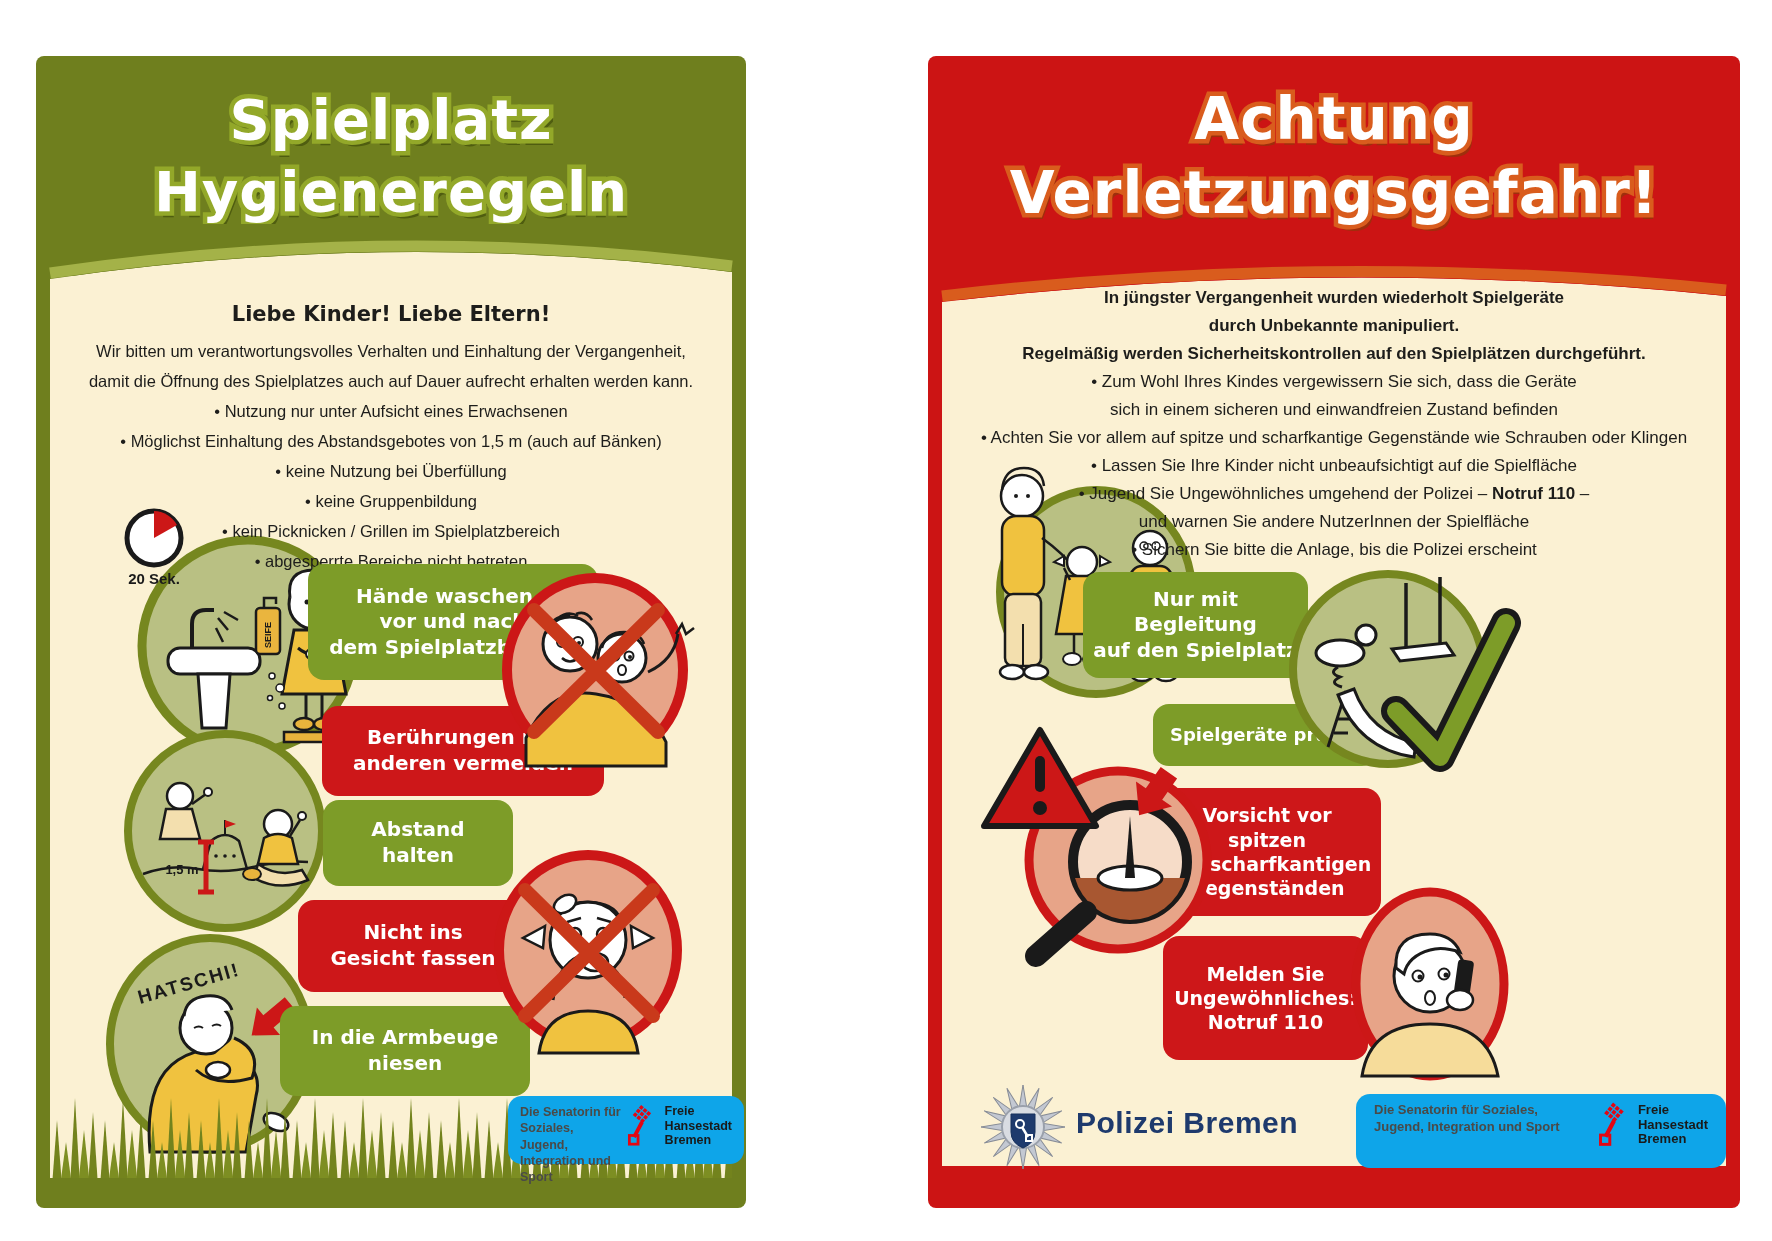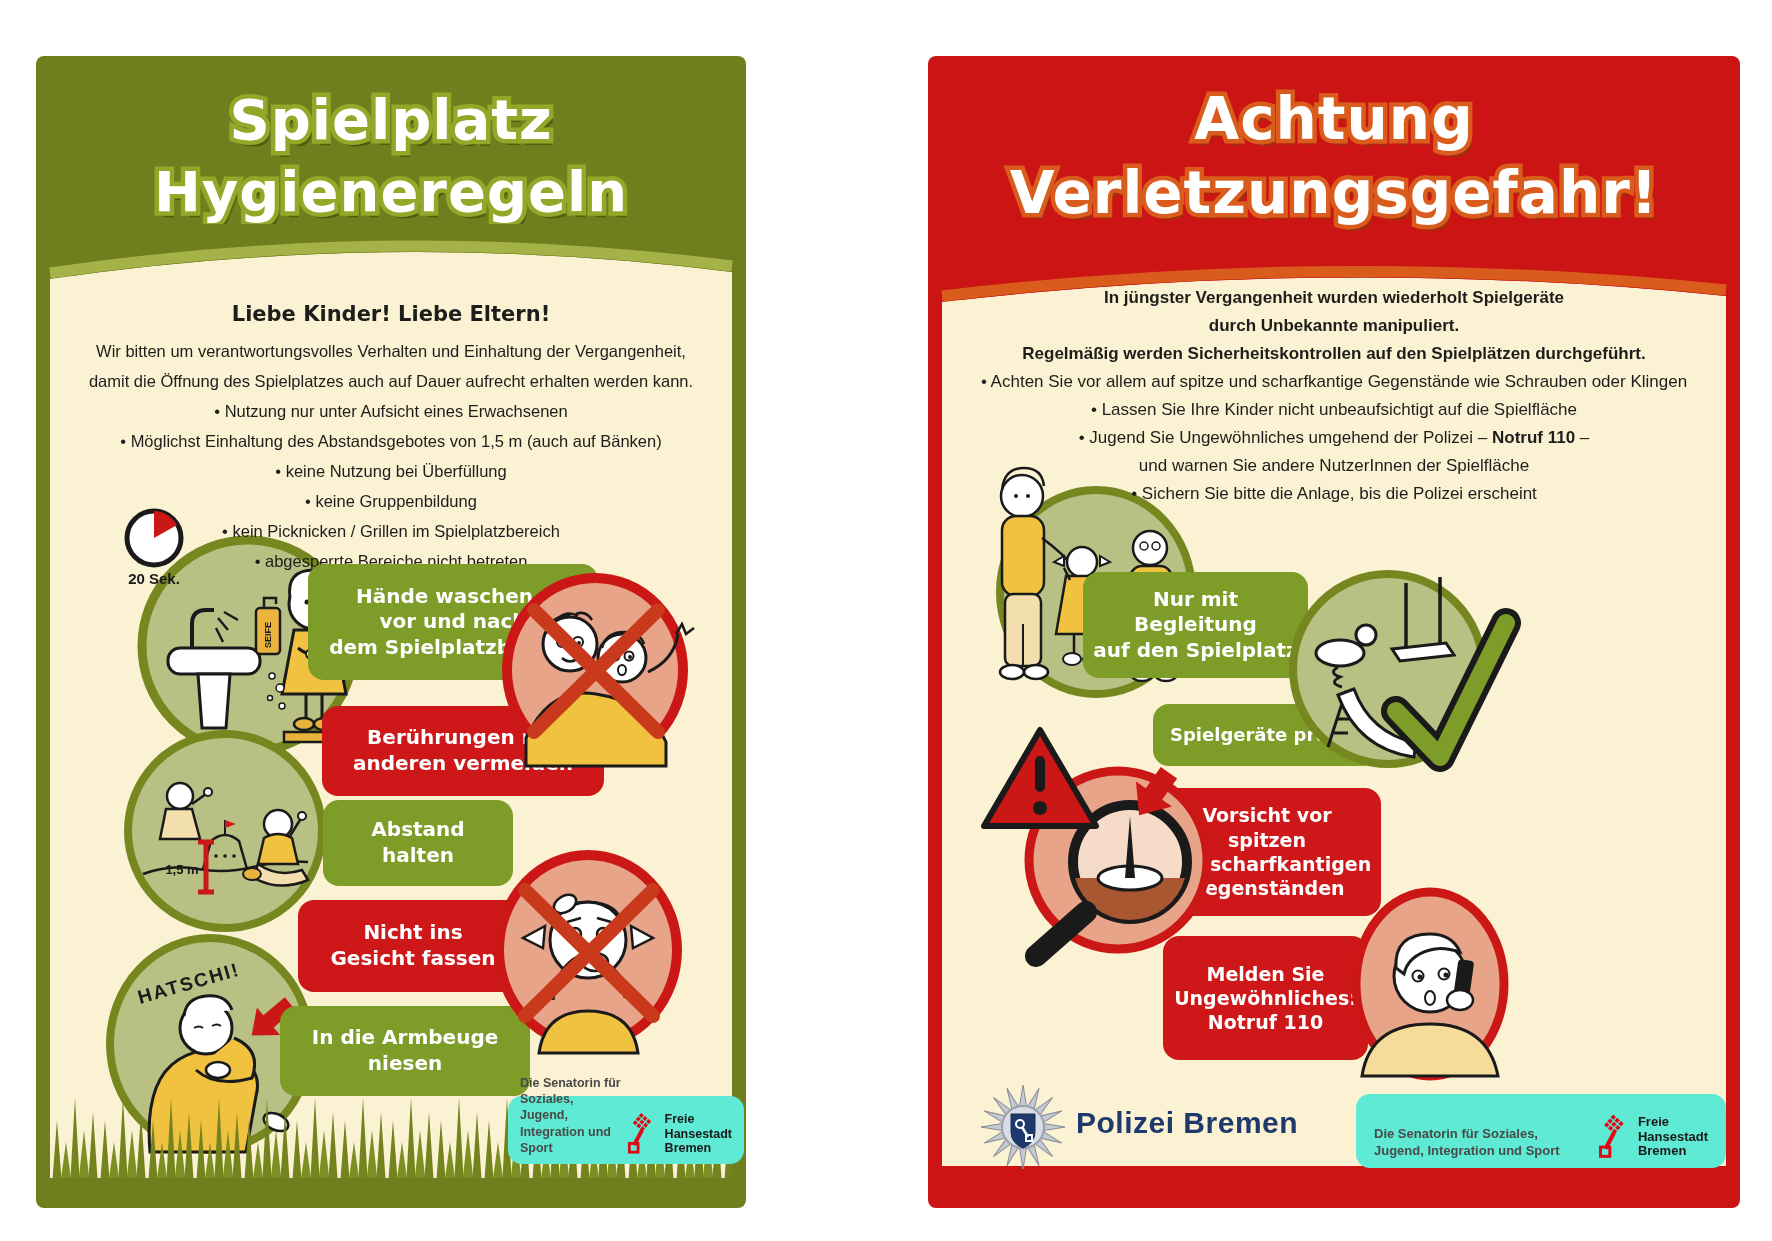--- a/index.html
+++ b/index.html
@@ -26,21 +26,21 @@
   .bullets div{line-height:30px;}
   .boldline{font-weight:bold;white-space:pre-line;}
   .preline{white-space:pre-line;}
   .pill{position:absolute;display:flex;align-items:center;justify-content:center;text-align:center;
     white-space:pre-line;color:#fff;font-family:"DejaVu Sans",sans-serif;font-weight:bold;
     border-radius:16px;line-height:1.28;z-index:3;padding:0 8px;box-sizing:border-box;}
   .pill.green{background:#7d9c28;}
   .pill.red{background:#cd1719;}
   .figure{position:absolute;z-index:2;}
   .figure.top{z-index:4;}
-  .footerbox{position:absolute;background:#5eead4;border-radius:14px;display:flex;align-items:flex-end;
+  .footerbox{position:absolute;background:#0ea5e9;border-radius:14px;display:flex;align-items:flex-start;
     justify-content:space-between;z-index:5;box-sizing:border-box;}
   .senator{font-size:12.5px;font-weight:bold;color:#4a4a48;line-height:1.3;}
   .bremen-wrap{display:flex;align-items:center;gap:8px;}
   .bremen-text{font-size:12.5px;font-weight:bold;color:#1a1a1a;line-height:1.15;white-space:pre-line;}
   .polizei-label{position:absolute;font-size:30px;font-weight:bold;color:#1e3a6d;z-index:5;letter-spacing:0.5px;}
   svg{overflow:visible;}
 </style>
 </head>
 <body>
 
@@ -247,20 +247,22 @@
     <svg class="curve" style="top:196px;height:56px;" viewBox="0 0 784 56" preserveAspectRatio="none">
       <path d="M0,50 Q392,4 784,44 L784,56 L0,56 Z" fill="#fbf1d3"></path>
       <path d="M0,0 H784 V44 Q392,4 0,50 Z" fill="#cc1414"></path>
       <path d="M0,44 Q392,-2 784,38" fill="none" stroke="#d95c1d" stroke-width="11"></path>
     </svg>
 
     <div class="bodytext">
       <div class="boldline">In jüngster Vergangenheit wurden wiederholt Spielgeräte
 durch Unbekannte manipuliert.</div>
       <div class="boldline">Regelmäßig werden Sicherheitskontrollen auf den Spielplätzen durchgeführt.</div>
+      <div class="preline">• Zum Wohl Ihres Kindes vergewissern Sie sich, dass die Geräte
+sich in einem sicheren und einwandfreien Zustand befinden</div>
       <div>• Achten Sie vor allem auf spitze und scharfkantige Gegenstände wie Schrauben oder Klingen</div>
       <div>• Lassen Sie Ihre Kinder nicht unbeaufsichtigt auf die Spielfläche</div>
       <div><span>• Jugend Sie Ungewöhnliches umgehend der Polizei – </span><b>Notruf 110</b><span> –</span></div>
       <div>und warnen Sie andere NutzerInnen der Spielfläche</div>
       <div>• Sichern Sie bitte die Anlage, bis die Polizei erscheint</div>
     </div>
 
     <svg class="figure" style="left:30px;top:388px;" width="245" height="255" viewBox="0 0 245 255">
       <ellipse cx="138" cy="148" rx="96" ry="102" fill="#b9c083" stroke="#76871f" stroke-width="8"></ellipse>
       <circle cx="64" cy="52" r="21" fill="#fff" stroke="#1a1a1a" stroke-width="2.5"></circle>

